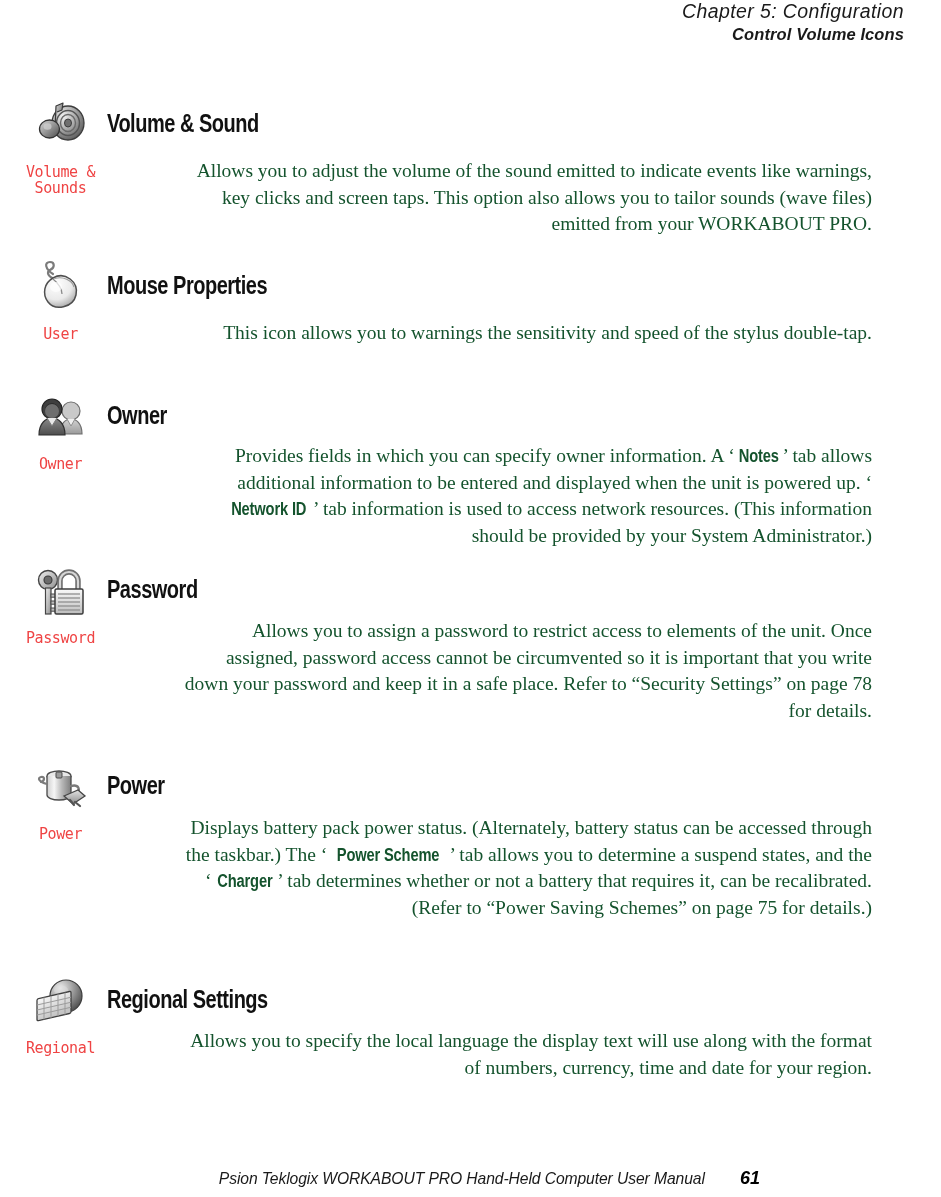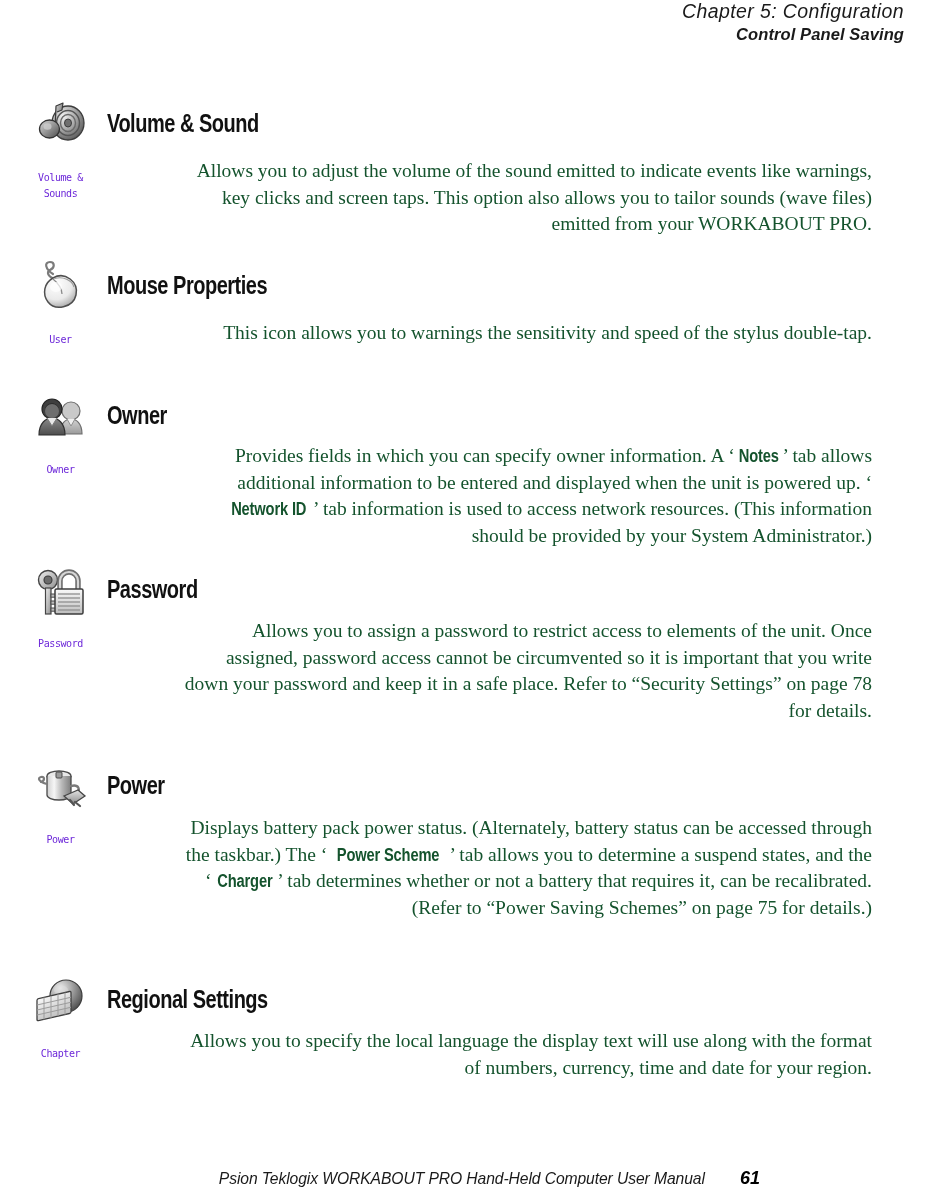--- a/index.html
+++ b/index.html
@@ -53,25 +53,25 @@
     text-align: center;
   }
   .icon-art {
     width: 60px;
     height: 60px;
     margin: 0 auto;
     position: relative;
   }
   .icon-label {
     font-family: "DejaVu Sans Mono", monospace;
-    font-size: 10px;
+    font-size: 15px;
     line-height: 16px;
-    color: #6d28d9;
+    color: #ef4444;
     letter-spacing: -0.4px;
-    margin-top: 14px;
+    margin-top: 8px;
     white-space: pre-line;
   }
 
   .entry-head {
     position: absolute;
     left: 107px;
     top: 13px;
     font-family: "Liberation Sans", sans-serif;
     font-weight: bold;
     font-size: 25px;
@@ -130,21 +130,21 @@
     margin-right: 37px;
   }
 
   
   .ico-svg { display:block; width:60px; height:60px; }
 </style>
 </head>
 <body>
 
 <div class="hdr hdr-chapter">Chapter 5: Configuration</div>
-<div class="hdr hdr-section">Control Panel Saving</div>
+<div class="hdr hdr-section">Control Volume Icons</div>
 
 <div class="entry" style="top:96px;">
   <div class="icon-cell">
     <div class="icon-art">
       <svg class="ico-svg" viewBox="0 0 60 60">
         <defs>
           <radialGradient id="gSpk" cx="35%" cy="30%" r="75%">
             <stop offset="0%" stop-color="#f2f2f2"></stop>
               <stop offset="45%" stop-color="#b4b4b4"></stop>
               <stop offset="100%" stop-color="#5c5c5c"></stop>
@@ -336,21 +336,21 @@
             <line x1="0" y1="11" x2="34" y2="11"></line>
             <line x1="0" y1="16" x2="34" y2="16"></line>
             <line x1="7" y1="0" x2="7" y2="22"></line>
             <line x1="14" y1="0" x2="14" y2="22"></line>
             <line x1="21" y1="0" x2="21" y2="22"></line>
             <line x1="28" y1="0" x2="28" y2="22"></line>
           </g>
         </g>
       </svg>
     </div>
-    <div class="icon-label">Chapter</div>
+    <div class="icon-label">Regional</div>
   </div>
   <div class="entry-head">Regional Settings</div>
   <div class="entry-body" style="top:56px;">Allows you to specify the local language the display text will use along with the format of numbers, currency, time and date for your region.</div>
 </div>
 
 <div class="footer">
   <span class="footer-text">Psion Teklogix WORKABOUT PRO Hand-Held Computer User Manual</span>
   <span class="footer-page">61</span>
 </div>
 

